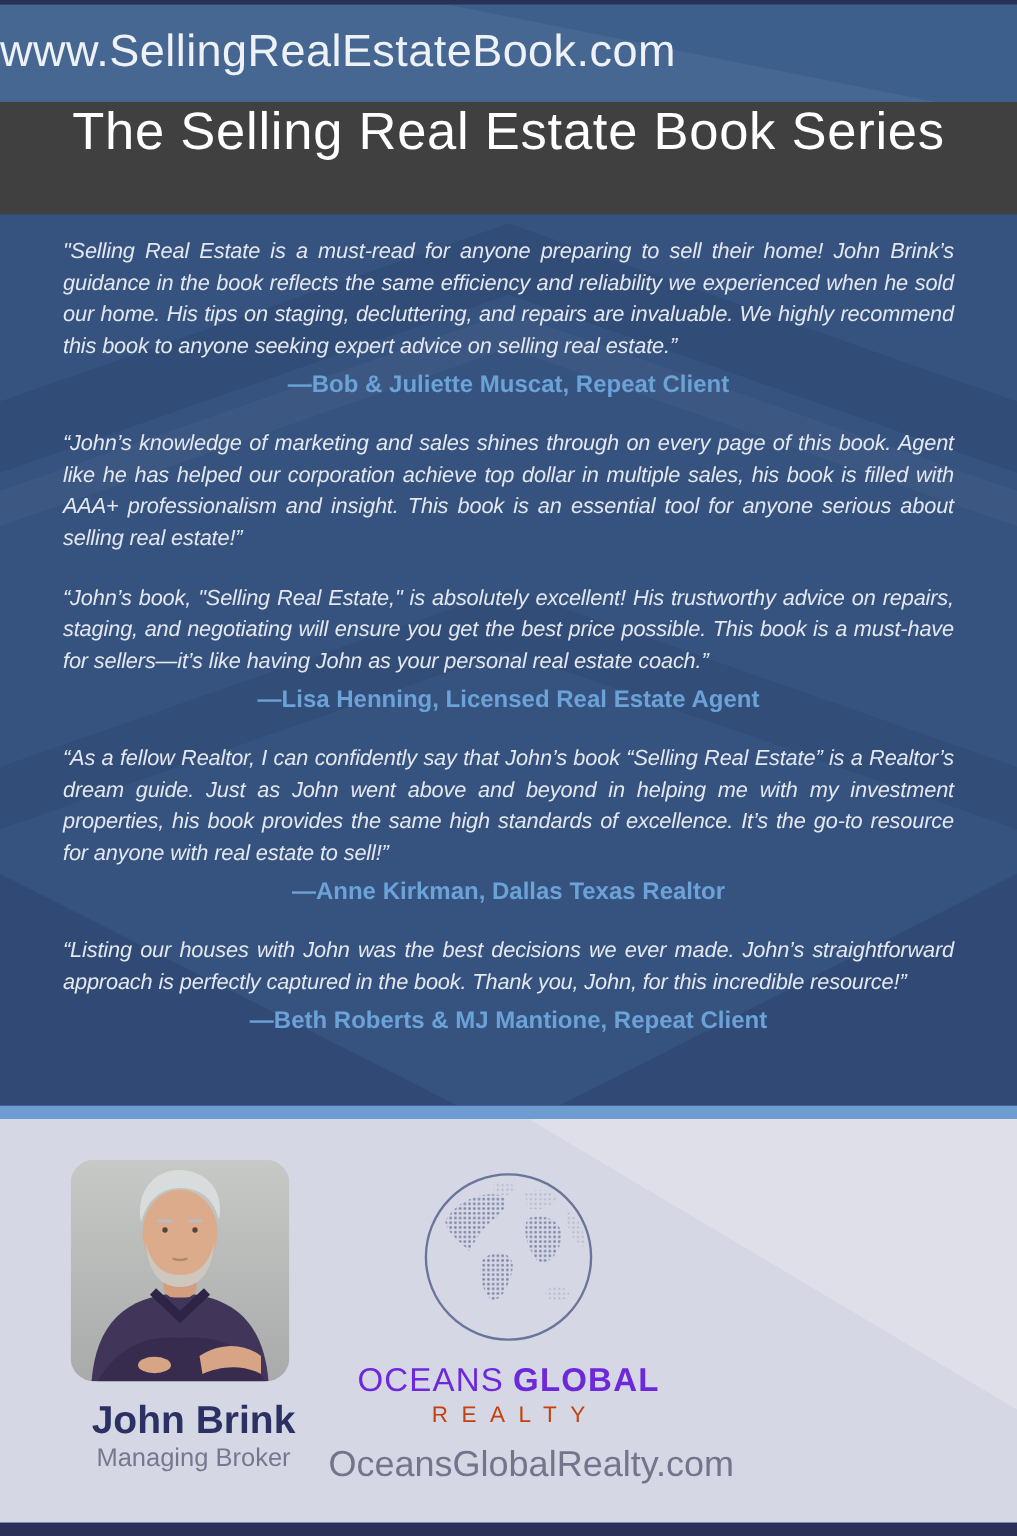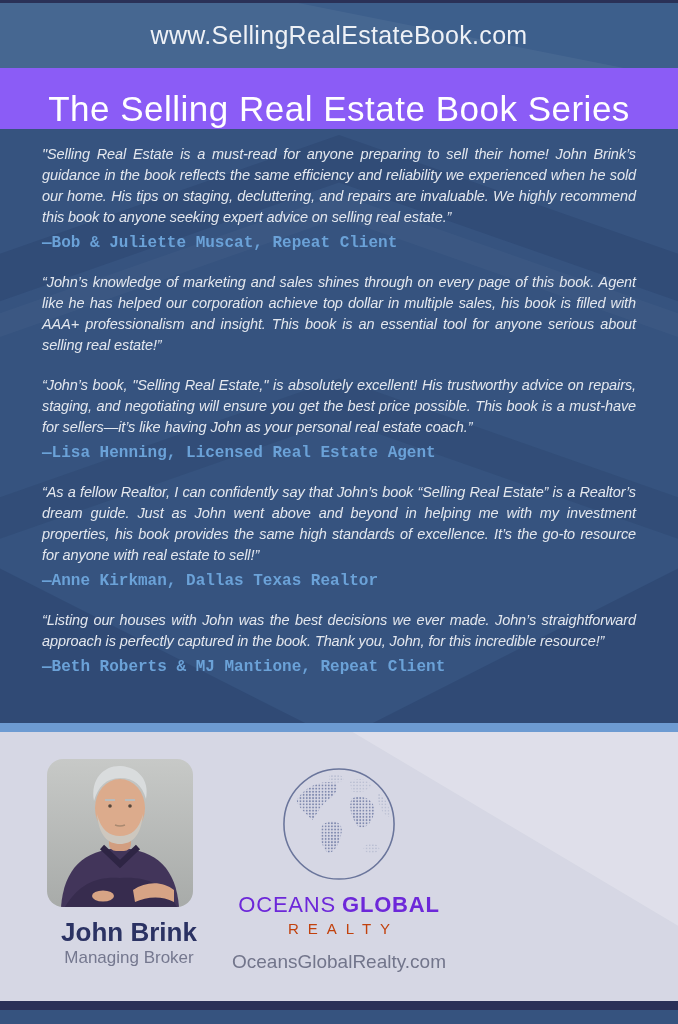--- a/index.html
+++ b/index.html
@@ -23,33 +23,32 @@
     border-top: 3px solid #2a3157;
     overflow: hidden;
   }
   .topbar .wedge {
     position: absolute; inset: 0;
     background: rgba(255,255,255,0.05);
     clip-path: polygon(0 0, 44% 0, 92% 100%, 0 100%);
   }
   .topbar .url {
     position: relative;
-    text-align: center;
     line-height: 64px;
     color: #eef1f6;
-    font-size: 25px;
+    font-size: 30px;
     letter-spacing: 0.3px;
   }
 
   
   .titleband {
-    height: 61px;
-    background: #8b5cf6;
+    height: 75px;
+    background: #404040;
     display: flex;
-    align-items: flex-end;
+    align-items: flex-start;
     justify-content: center;
   }
   .titleband .title {
     color: #ffffff;
     font-size: 35px;
     font-weight: normal;
     letter-spacing: 0.5px;
     white-space: nowrap;
   }
 
@@ -73,27 +72,26 @@
   }
   .quote {
     color: #e3e7ee;
     font-style: italic;
     font-size: 14.5px;
     letter-spacing: -0.1px;
     line-height: 21px;
     text-align: justify;
   }
   .attribution {
-    text-align: left;
+    text-align: center;
     color: #6ba2d8;
     font-weight: bold;
     font-size: 16px;
     line-height: 20px;
     margin-top: 5px;
-    font-family: Liberation Mono, monospace;
   }
   .testimonial { margin-bottom: 19px; }
 
   
   .divider { height: 9px; background: #6d9bd2; }
 
   
   .footer {
     position: relative;
     height: 269px;
@@ -155,23 +153,24 @@
     font-size: 15px;
     letter-spacing: 9px;
     text-indent: 9px;
     line-height: 19px;
     margin-top: 2px;
     white-space: nowrap;
   }
   .brand .site {
     margin-top: 13px;
     color: #72758b;
-    font-size: 19px;
+    font-size: 24px;
     line-height: 22px;
     white-space: nowrap;
+    text-align: right;
   }
 
   
   .bottomstrip { height: 9px; background: #2a3057; }
 </style>
 </head>
 <body>
 
 <div class="cover">
 

